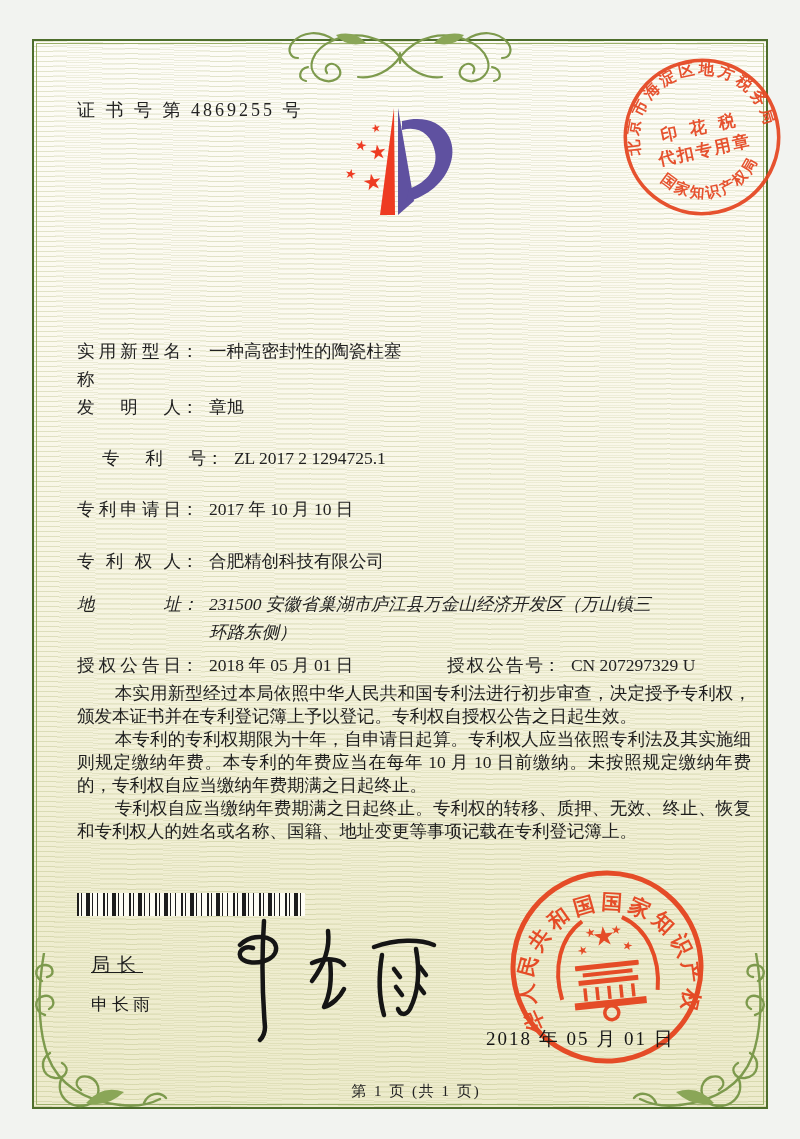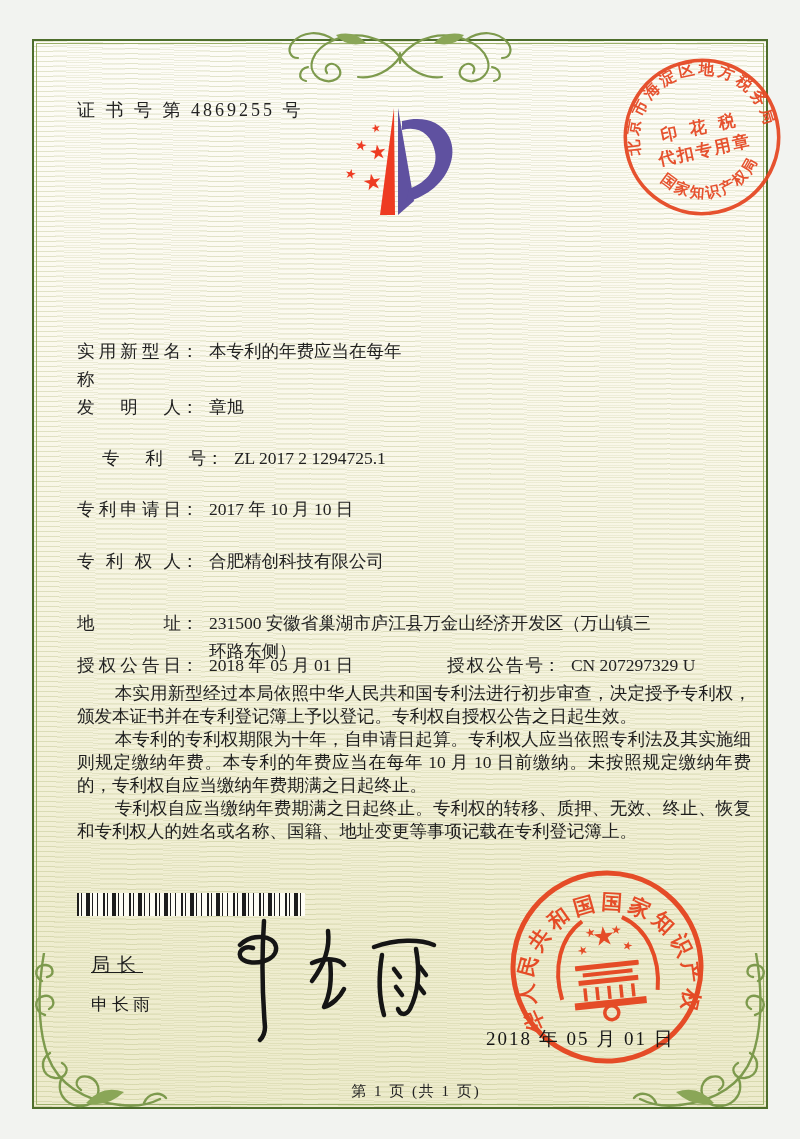--- a/index.html
+++ b/index.html
@@ -122,39 +122,39 @@
         <textPath href="#taxBottom" startOffset="50%" text-anchor="middle">国家知识产权局</textPath>
       </text>
       <text x="80" y="76" text-anchor="middle" fill="#e5441f" font-size="16" font-weight="bold" letter-spacing="4">印 花 税</text>
       <text x="80" y="98" text-anchor="middle" fill="#e5441f" font-size="16" font-weight="bold" letter-spacing="2">代扣专用章</text>
     </svg>
 
 
     <div class="abs fields">
       <div class="field-row" style="top:0;">
         <span class="flabel">实用新型名称</span><span class="colon">：</span>
-        <span class="fvalue">本专利的年费应当在每年</span>
+        <span class="fvalue">一种高密封性的陶瓷柱塞</span>
       </div>
       <div class="field-row" style="top:56px;">
         <span class="flabel">发明人</span><span class="colon">：</span>
         <span class="fvalue">章旭</span>
       </div>
       <div class="field-row" style="top:107px;margin-left:25px;">
         <span class="flabel">专利号</span><span class="colon">：</span>
         <span class="fvalue">ZL 2017 2 1294725.1</span>
       </div>
       <div class="field-row" style="top:158px;">
         <span class="flabel">专利申请日</span><span class="colon">：</span>
         <span class="fvalue">2017 年 10 月 10 日</span>
       </div>
       <div class="field-row" style="top:210px;">
         <span class="flabel">专利权人</span><span class="colon">：</span>
         <span class="fvalue">合肥精创科技有限公司</span>
       </div>
-      <div class="field-row addr" style="top:272px;">
+      <div class="field-row addr" style="top:253px;font-style:italic;">
         <span class="flabel">地址</span><span class="colon">：</span>
         <span class="fvalue">231500 安徽省巢湖市庐江县万金山经济开发区（万山镇三环路东侧）</span>
       </div>
       <div class="field-row" style="top:314px;">
         <span class="flabel">授权公告日</span><span class="colon">：</span>
         <span class="fvalue">2018 年 05 月 01 日</span>
         <span class="grant-col">
           <span class="flabel">授权公告号</span><span class="colon">：</span>
           <span class="fvalue">CN 207297329 U</span>
         </span>

